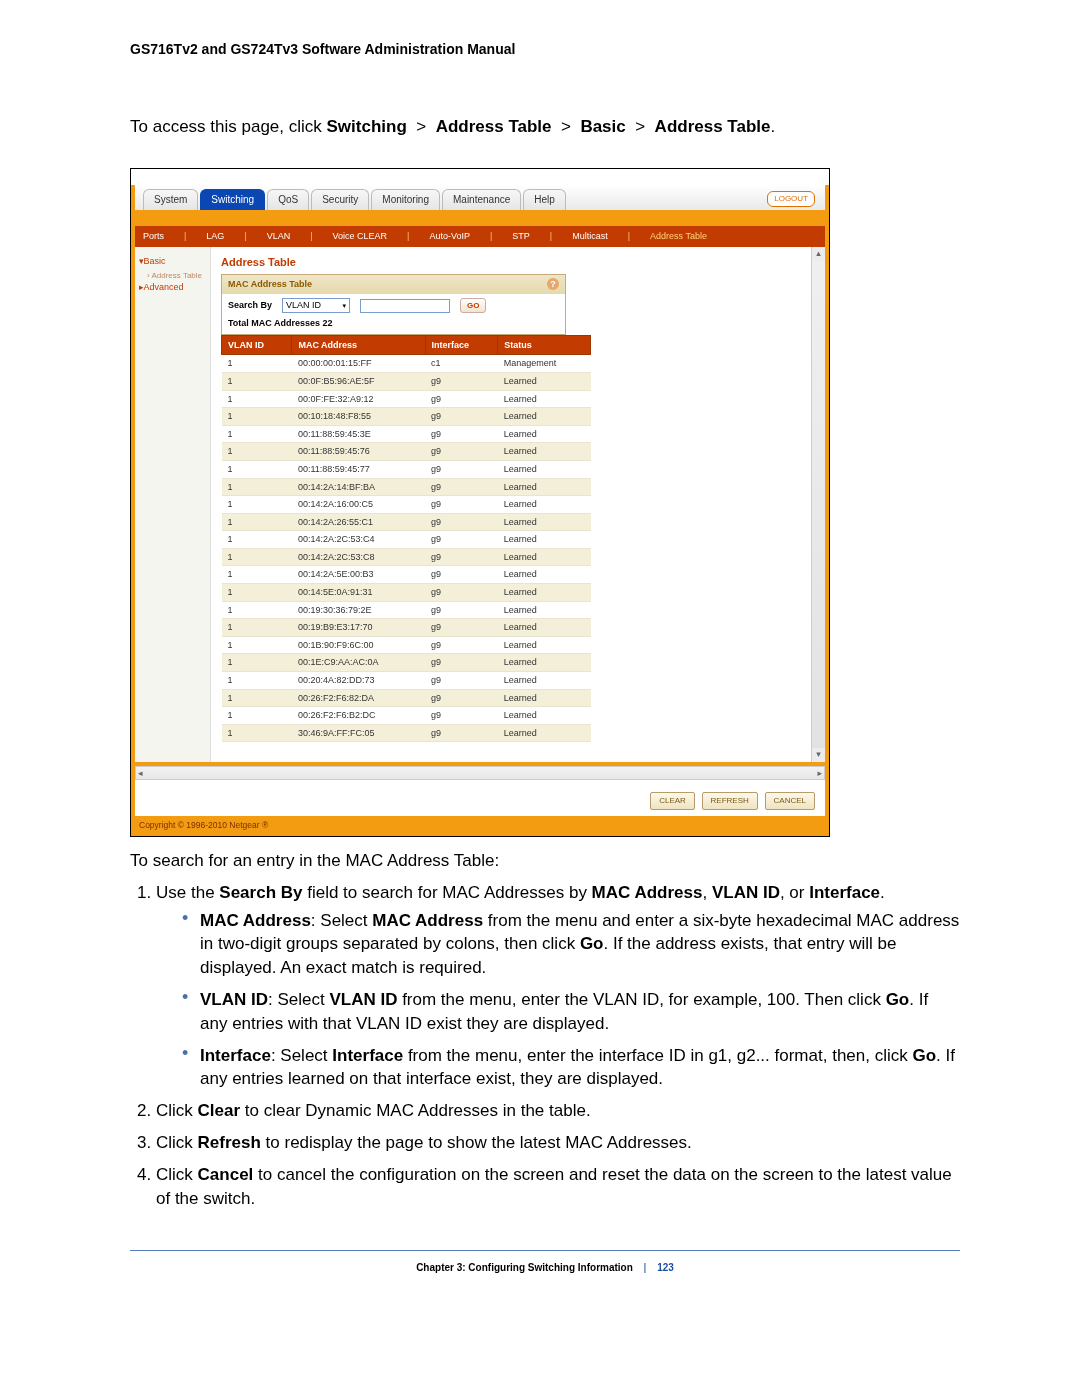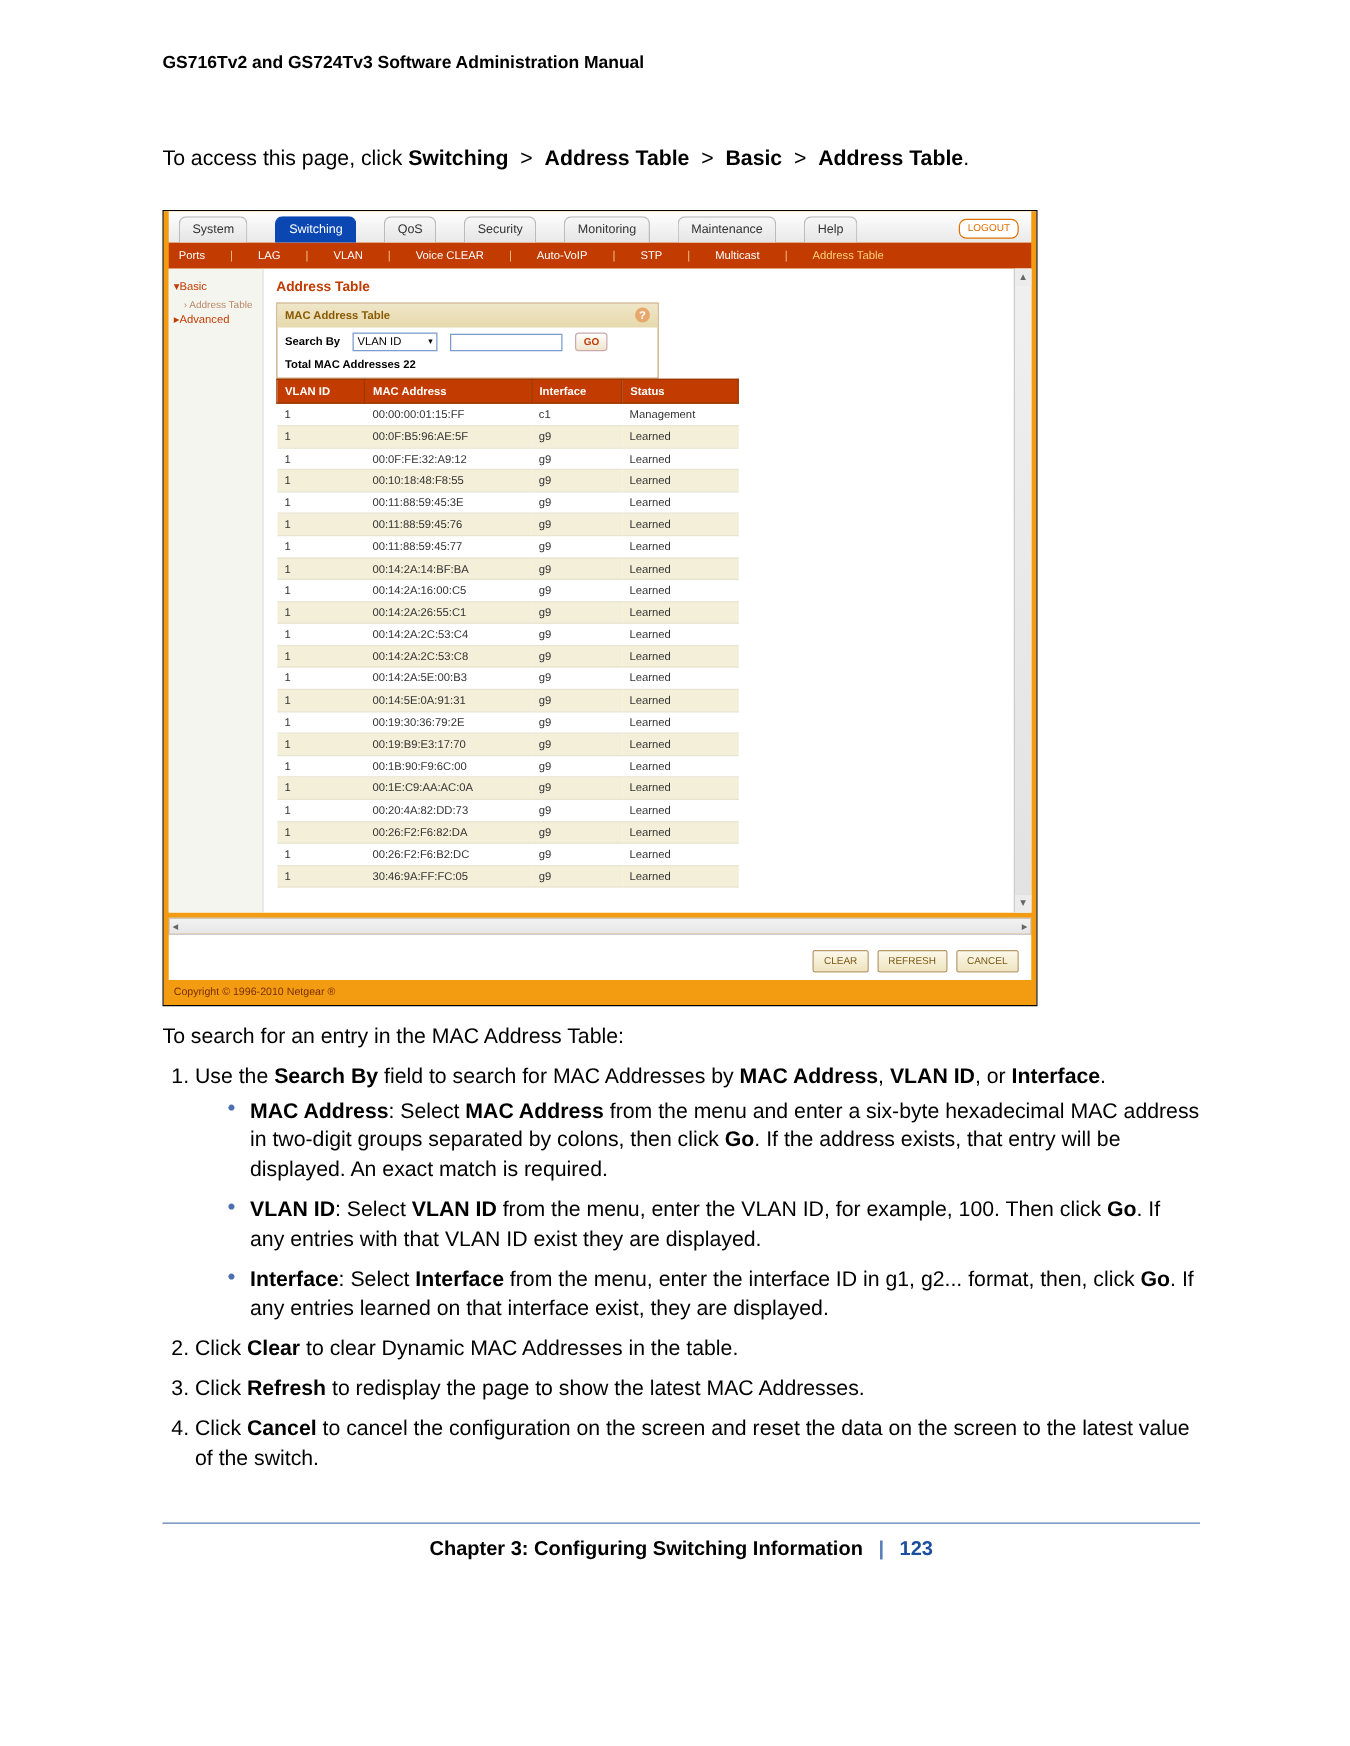--- a/index.html
+++ b/index.html
@@ -63,27 +63,26 @@
     color: #0a47b3;
     font-weight: bold;
     font-size: 18px;
   }
   .brand-right .desc {
     font-size: 8px;
     color: #0a47b3;
   }
   
   .tabs-row {
-    margin: 0 4px;
+    margin: 16px 4px;
     background: linear-gradient(#fff, #e9e9e9);
     display: flex;
     align-items: flex-end;
     padding: 4px 8px 0 8px;
     position: relative;
-    gap: 20px;
   }
   .tab {
     border: 1px solid #bbb;
     border-bottom: none;
     border-radius: 6px 6px 0 0;
     padding: 3px 10px;
     font-size: 10px;
     background: linear-gradient(#f7f7f7,#e5e5e5);
     margin-right: 2px;
     color: #333;
@@ -150,21 +149,21 @@
     height: 14px; text-align: center; font-size: 9px; color: #666; background:#ececec;
   }
   .content h3.title {
     color: #c23b00;
     font-size: 11px;
     font-weight: bold;
     margin: 2px 0 4px 0;
   }
   .mac-box {
     border: 1px solid #c9a87a;
-    width: 306px;
+    width: 345px;
   }
   .mac-box .hdr {
     background: linear-gradient(#efe6c8,#e6d9ad);
     color: #8a5a00;
     font-size: 9px;
     font-weight: bold;
     padding: 3px 6px;
     display:flex; justify-content: space-between;
   }
   .mac-box .hdr .qmark {
@@ -255,21 +254,21 @@
     position: absolute; left: 0; top: 0;
     color: #4b6fb0;
     font-size: 18px; line-height: 1;
   }
   .hr {
     border-top: 1px solid #5a7eb8;
     margin: 40px 0 10px 0;
   }
   .page-footer {
     text-align: center;
-    font-size: 16px;
+    font-size: 10px;
     font-weight: bold;
   }
   .page-footer .divider { color: #5a7eb8; margin: 0 8px;}
   .page-footer .pageno { color: #1a4e9e; }
 </style>
 </head>
 <body>
 
 <div class="page">
   <div class="manual-header">GS716Tv2 and GS724Tv3 Software Administration Manual</div>

